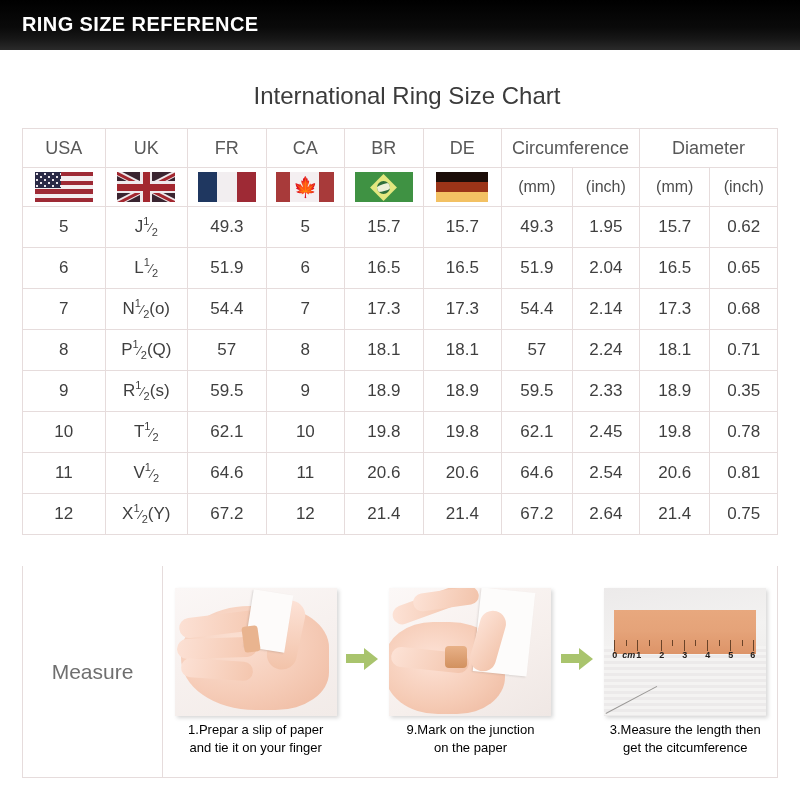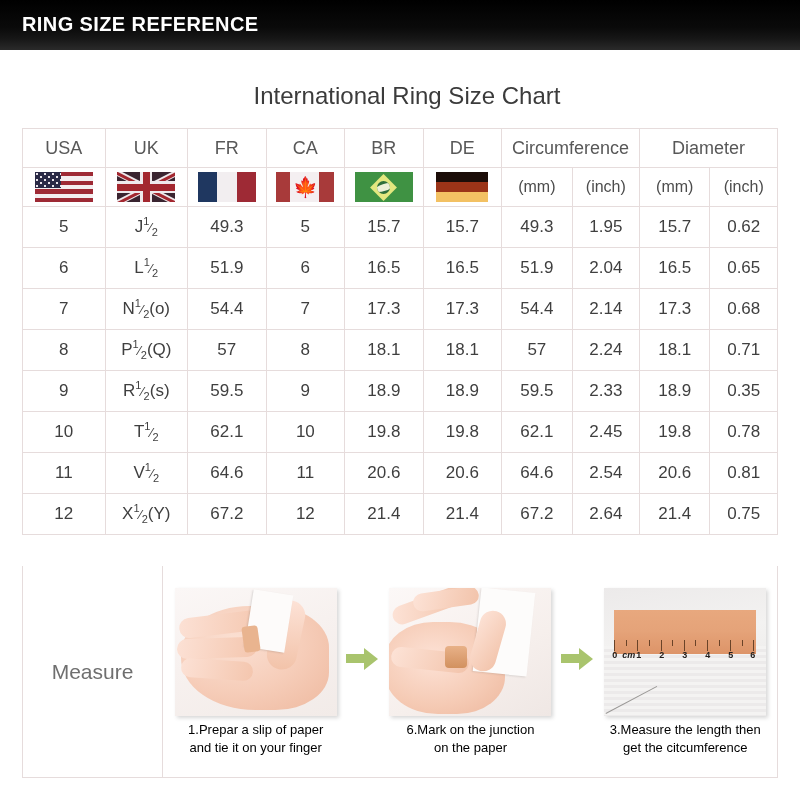--- a/index.html
+++ b/index.html
@@ -357,21 +357,21 @@
         <div class="photo ph2">
           <span class="hand"></span>
           <span class="paper2"></span>
           <span class="fgr g1"></span>
             <span class="fgr g2"></span>
             <span class="fgr g3"></span>
             <span class="fgr g4"></span>
           <span class="ring"></span>
         </div>
         <div class="cap">
-          <span>6.Mark on the junction</span><br>
+          <span>9.Mark on the junction</span><br>
           <span>on the paper</span>
         </div>
       </div>
 
       <div class="arrow">
         <svg width="34" height="26" viewBox="0 0 34 26">
             <path d="M0 8 h18 V2 l14 11 -14 11 V17 H0 Z" fill="#a9c46d"></path>
           </svg>
       </div>
 

